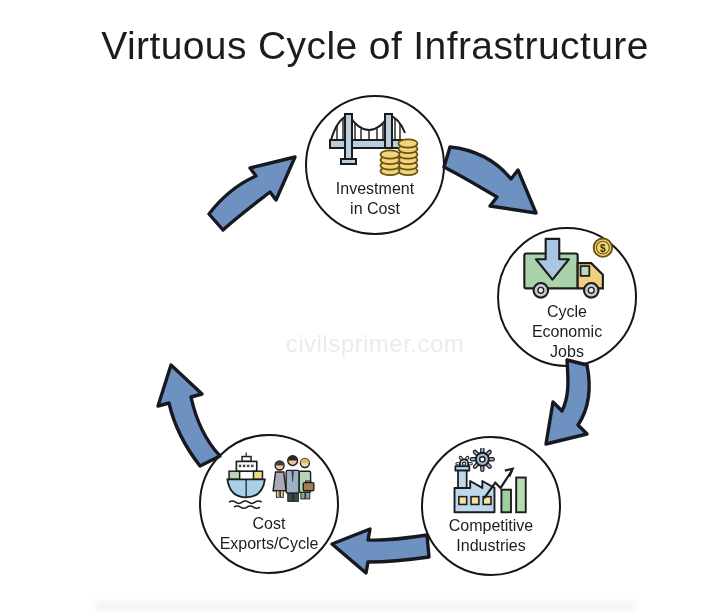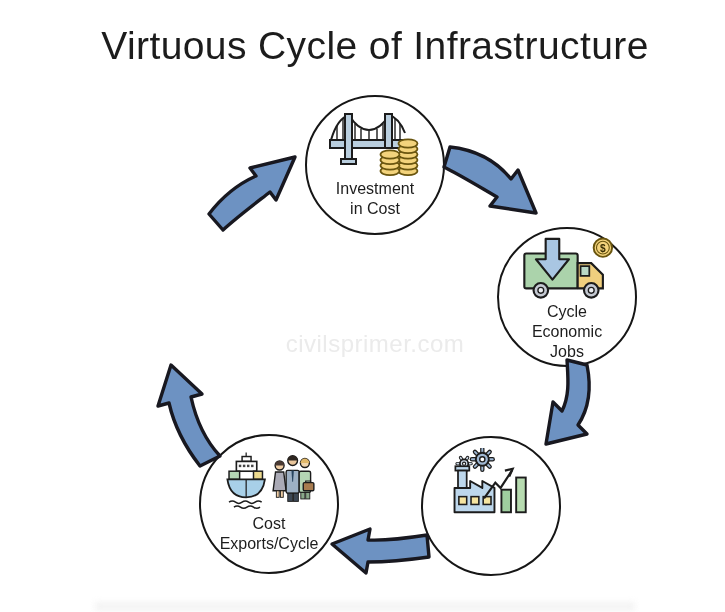--- a/index.html
+++ b/index.html
@@ -145,20 +145,24 @@
       <g fill="#f5e4a0" stroke="#1c1c1c" stroke-width="1.8">
         <rect x="13" y="56" width="9" height="9"></rect>
           <rect x="27" y="56" width="9" height="9"></rect>
         <rect x="41" y="56" width="9" height="9"></rect>
       </g>
       <rect x="62" y="48" width="11" height="26" fill="#9fcf9f" stroke="#1c1c1c" stroke-width="2.2"></rect>
       <rect x="79" y="34" width="11" height="40" fill="#b7dbb0" stroke="#1c1c1c" stroke-width="2.2"></rect>
       <path d="M42,58 L55,40 L61,46 L74,26" fill="none" stroke="#1c1c1c" stroke-width="2.5"></path>
       <path d="M66,26 L75,24 L71,33" fill="none" stroke="#1c1c1c" stroke-width="2.5"></path>
     </svg>
+    <div class="label">
+      <div>Competitive</div>
+      <div>Industries</div>
+    </div>
   </div>
 
   <div class="node n4">
     <svg width="100" height="62" viewBox="0 0 106 76">
       <g>
         <rect x="20" y="8" width="11" height="6" fill="#fdfdfd" stroke="#1c1c1c" stroke-width="1.8"></rect>
         <line x1="25" y1="3" x2="25" y2="8" stroke="#1c1c1c" stroke-width="1.5"></line>
         <rect x="13" y="14" width="25" height="12" fill="#fdfdfd" stroke="#1c1c1c" stroke-width="2"></rect>
         <g fill="#444">
             <rect x="16" y="18" width="3" height="3"></rect>

